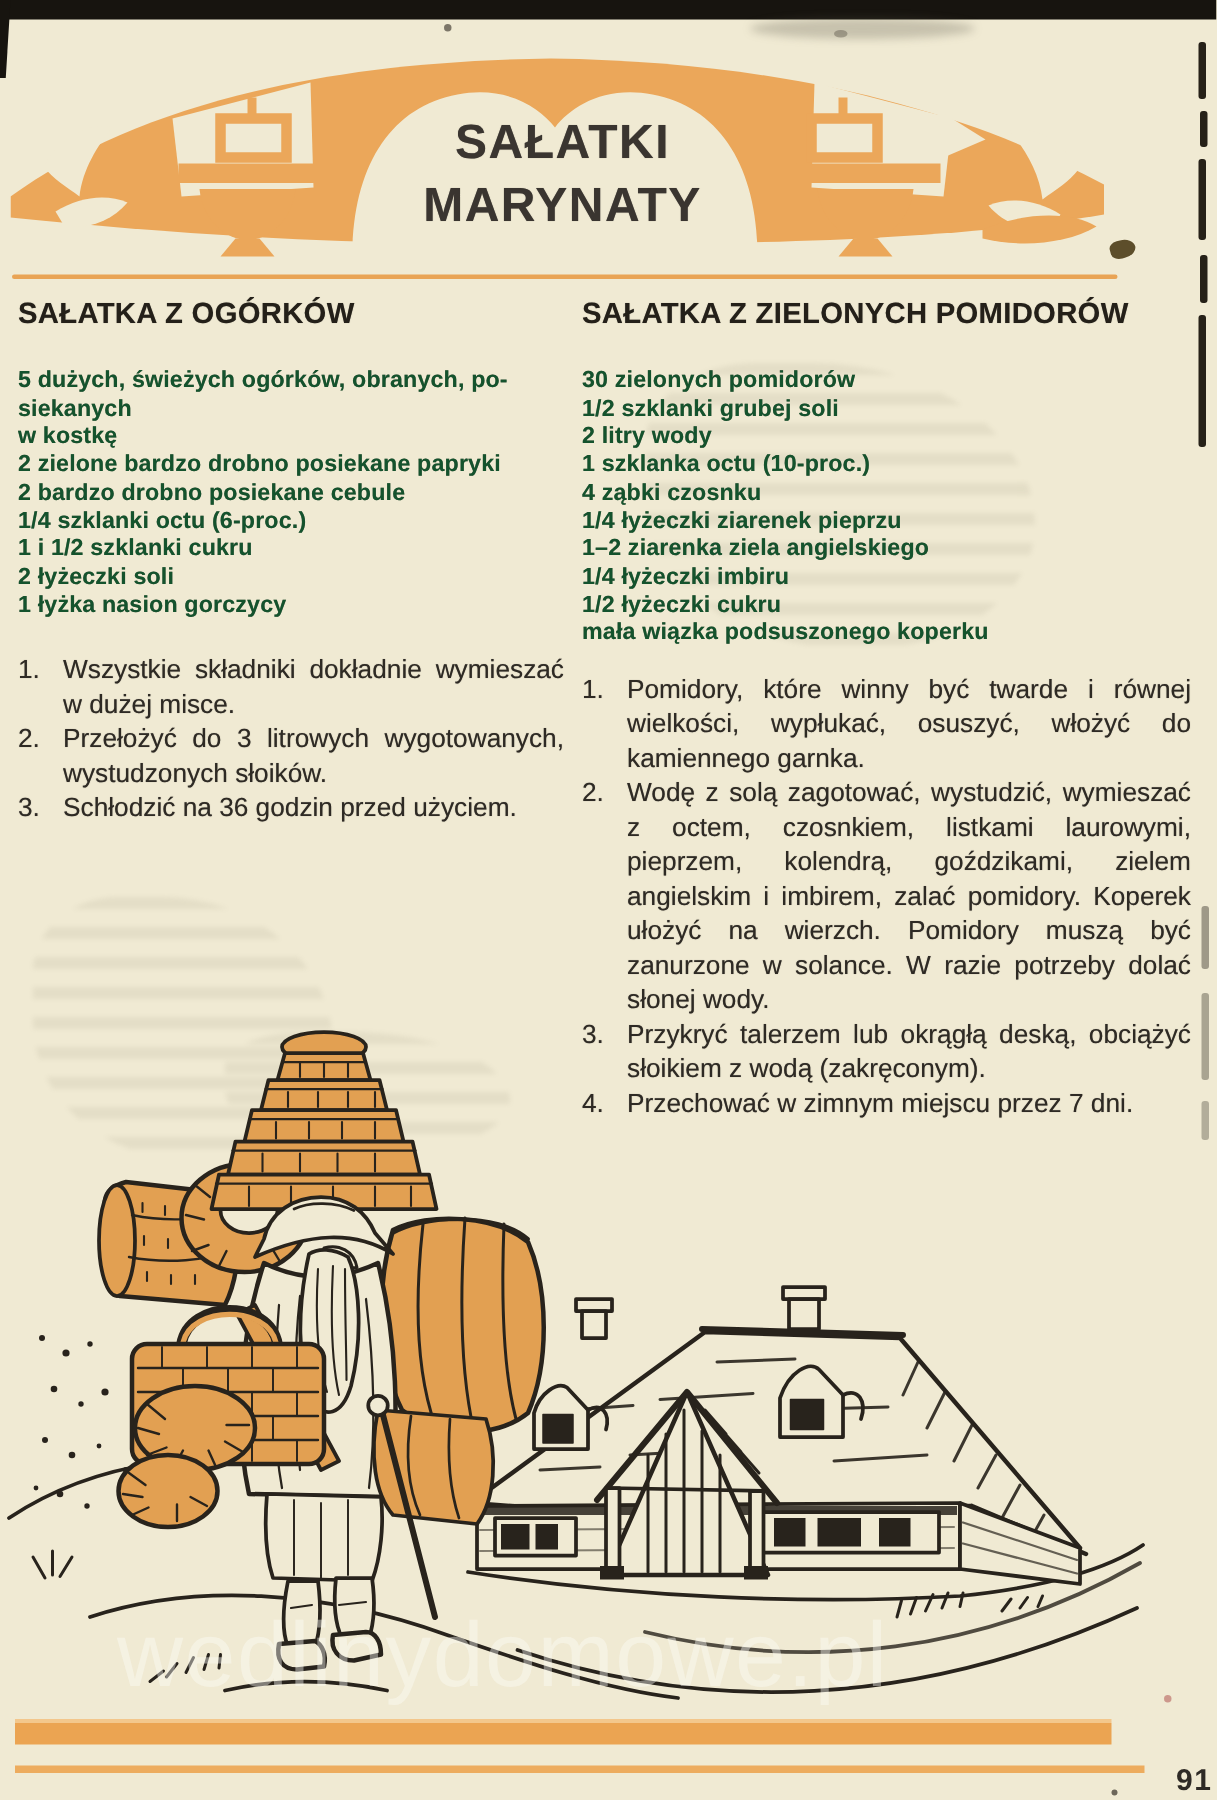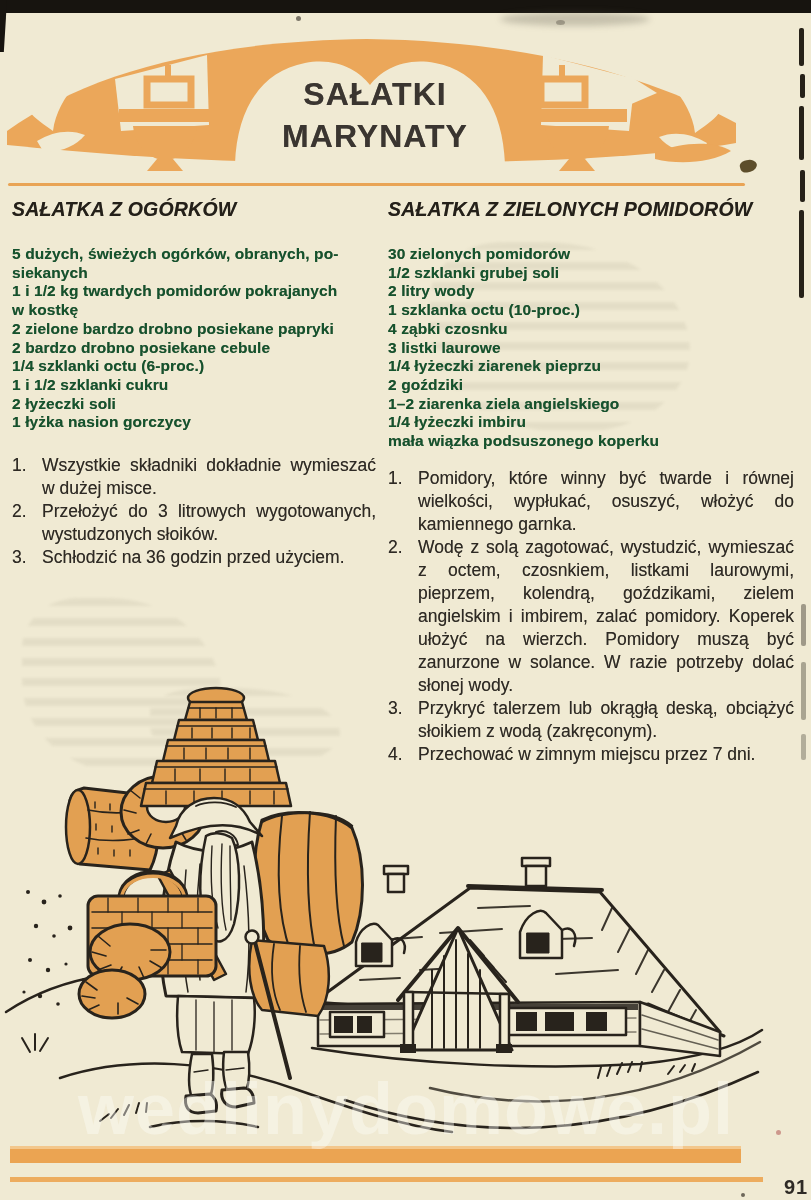--- a/index.html
+++ b/index.html
@@ -30,21 +30,21 @@
   }
   .header-rule{ position:absolute; left:8px; top:183px; width:737px; height:3px;
     background:#e9a455; border-radius:2px; }
 
   
   .col{ position:absolute; top:198px; color:#262220; }
   .col.left{ left:12px; width:364px; }
   .col.right{ left:388px; width:406px; }
   .col h2{
     margin:0; font-size:19.5px; font-weight:bold; letter-spacing:.2px;
-    color:#242019; text-shadow:0 0 .5px rgba(36,32,25,.5); white-space:nowrap;font-style:italic;
+    color:#242019; text-shadow:0 0 .5px rgba(36,32,25,.5); white-space:nowrap;
   }
   ul.ingredients{ list-style:none; margin:24px 0 0 0; padding:0; }
   ul.ingredients li{
     font-size:15.5px; font-weight:bold; line-height:18.7px; white-space:nowrap;
     color:#14532d; text-shadow:0 0 .4px rgba(41,36,29,.5); letter-spacing:.1px;
   }
   ol.steps{ list-style:none; margin:22px 0 0 0; padding:0; }
   .col.right ol.steps{ margin-top:16px; }
   ol.steps li{ display:flex; font-size:17.5px; line-height:23px; color:#2e2a24;
     text-shadow:0 0 .55px rgba(46,42,36,.55); }
@@ -54,21 +54,21 @@
   
   .illustration{ position:absolute; left:0; top:640px; width:811px; height:520px; }
 
   
   .ghost{ position:absolute; opacity:.10; filter:blur(1.6px); border-radius:30% 60% 45% 55%;
     background:repeating-linear-gradient(180deg, #7d775f 0 8px, transparent 8px 20px); }
 
   
   .watermark{
     position:absolute; left:78px; top:1068px; width:724px;
-    font-size:72px; font-weight:bold; letter-spacing:1px; white-space:nowrap;
+    font-size:61px; font-weight:normal; letter-spacing:1px; white-space:nowrap;
     color:rgba(253,253,247,.42); filter:blur(.3px);
   }
   .bar-thick{ position:absolute; left:10px; top:1146px; width:731px; height:17px;
     background:linear-gradient(180deg,#f3c78c 0 3px,#eba452 3px); }
   .bar-thin{ position:absolute; left:10px; top:1177px; width:753px; height:5px; background:#edac5e; }
   .page-number{ position:absolute; left:784px; top:1176px; font-size:20px; font-weight:bold;
     color:#2e2a25; letter-spacing:1px; }
 </style>
 </head>
 <body>
@@ -138,21 +138,20 @@
     </div>
   </header>
   <div class="header-rule"></div>
 
   <section class="col left">
     <h2>SAŁATKA Z OGÓRKÓW</h2>
     <ul class="ingredients">
 
     <li>5 dużych, świeżych ogórków, obranych, po-</li>
         <li>siekanych</li>
-        <li>1 i 1/2 kg twardych pomidorów pokrajanych</li>
         <li>w kostkę</li>
         <li>2 zielone bardzo drobno posiekane papryki</li>
         <li>2 bardzo drobno posiekane cebule</li>
         <li>1/4 szklanki octu (6-proc.)</li>
         <li>1 i 1/2 szklanki cukru</li>
         <li>2 łyżeczki soli</li>
         <li>1 łyżka nasion gorczycy</li>
       </ul>
     <ol class="steps">
 
@@ -175,25 +174,24 @@
 
   <section class="col right">
     <h2>SAŁATKA Z ZIELONYCH POMIDORÓW</h2>
     <ul class="ingredients">
 
     <li>30 zielonych pomidorów</li>
         <li>1/2 szklanki grubej soli</li>
         <li>2 litry wody</li>
         <li>1 szklanka octu (10-proc.)</li>
         <li>4 ząbki czosnku</li>
-        <li>3 listki laurowe</li>
         <li>1/4 łyżeczki ziarenek pieprzu</li>
-        <li>2 goździki</li>
         <li>1–2 ziarenka ziela angielskiego</li>
         <li>1/4 łyżeczki imbiru</li>
+        <li>1/2 łyżeczki cukru</li>
         <li>mała wiązka podsuszonego koperku</li>
       </ul>
     <ol class="steps">
 
         <li>
           <span class="step-num">1.</span>
           <span class="step-text">Pomidory, które winny być twarde i równej wielkości, wypłukać, osuszyć, włożyć do kamiennego garnka.</span>
         </li>
 
         <li>

